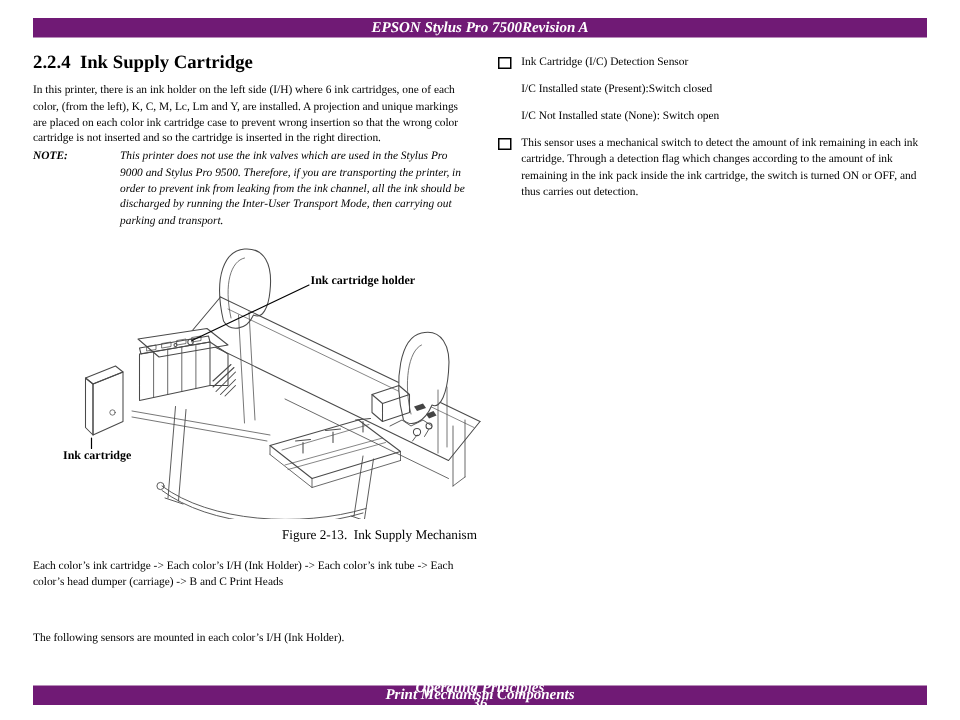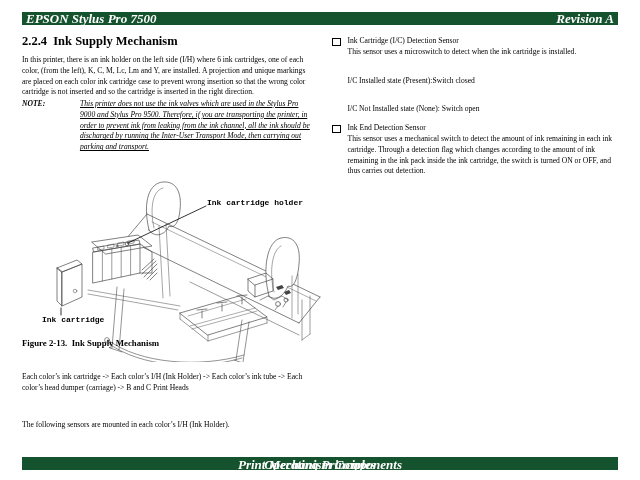--- a/index.html
+++ b/index.html
@@ -1,57 +1,57 @@
 <!DOCTYPE html>
 <html><head>
 <meta charset="utf-8">
 <style>
   html,body{margin:0;padding:0;background:#e8e8e8;}
   .page{position:relative;width:640px;height:480px;background:#ffffff;
         font-family:"Liberation Serif",serif;color:#000;overflow:hidden;}
-  .bar{position:absolute;left:22px;width:596px;height:13px;background:#14532d;color:#fff;
-       display:flex;align-items:center;justify-content:space-between;
-       font-size:13px;font-weight:bold;font-style:italic;
+  .bar{position:absolute;left:22px;width:596px;height:13px;background:#701a75;color:#fff;
+       display:flex;align-items:center;justify-content:center;
+       font-size:10px;font-weight:bold;font-style:italic;
        padding:0 4px;box-sizing:border-box;}
   .bar-header{top:12px;}
   .bar-footer{top:457px;flex-direction:column;}
   .bar .center{position:absolute;left:50%;transform:translateX(-50%);}
   .section-title{position:absolute;left:22px;top:34px;font-size:12.5px;font-weight:bold;white-space:pre-wrap;}
   .body-text{font-size:7.6px;line-height:10.8px;}
   .intro{position:absolute;left:22px;top:55px;width:293px;text-align:left;}
   .note{position:absolute;left:22px;top:99px;width:290px;display:flex;font-style:italic;gap:24px;}
   .note-label{font-weight:bold;width:34px;flex:0 0 34px;}
-  .note-text{flex:1;width:250px;text-decoration:underline;}
-  .figure{position:absolute;left:30px;top:180px;width:300px;height:182px;font-family:Liberation Mono, monospace;}
+  .note-text{flex:1;width:250px;}
+  .figure{position:absolute;left:30px;top:164px;width:300px;height:182px;}
   .figure svg{position:absolute;left:0;top:0;}
   .fig-label{position:absolute;font-size:8px;font-weight:bold;white-space:nowrap;}
   .fig-label-holder{left:177px;top:18px;}
   .fig-label-cart{left:12px;top:135px;}
-  .caption{position:absolute;left:22px;top:338px;width:296px;text-align:left;
-           font-size:8.8px;font-weight:bold;white-space:pre-wrap;}
+  .caption{position:absolute;left:22px;top:351px;width:296px;text-align:right;
+           font-size:8.8px;font-weight:normal;white-space:pre-wrap;}
   .flow-intro{position:absolute;left:22px;top:372px;width:293px;}
   .flow-path{position:absolute;left:22px;top:372px;width:293px;}
   .flow-sensors{position:absolute;left:22px;top:420px;width:293px;}
   .right-col{position:absolute;left:332px;top:36px;width:287px;}
   .sensor-item{display:flex;margin-bottom:8px;}
   .checkbox{flex:0 0 auto;width:6.5px;height:6.5px;border:1px solid #000;margin:1.5px 7px 0 0;}
   .sensor-body{flex:1;}
-  .sensor-state{margin-top:18px;}
+  .sensor-state{margin-top:7px;}
 </style>
 </head>
 <body>
 
 <div class="page">
 
   <div class="bar bar-header">
     <span>EPSON Stylus Pro 7500</span>
     <span>Revision A</span>
   </div>
 
-  <div class="section-title">2.2.4  Ink Supply Mechanism</div>
+  <div class="section-title">2.2.4  Ink Supply Cartridge</div>
 
   <div class="body-text intro">In this printer, there is an ink holder on the left side (I/H) where 6 ink cartridges, one of each color, (from the left), K, C, M, Lc, Lm and Y, are installed. A projection and unique markings are placed on each color ink cartridge case to prevent wrong insertion so that the wrong color cartridge is not inserted and so the cartridge is inserted in the right direction.</div>
 
   <div class="body-text note">
     <span class="note-label">NOTE:</span>
     <span class="note-text">This printer does not use the ink valves which are used in the Stylus Pro 9000 and Stylus Pro 9500. Therefore, if you are transporting the printer, in order to prevent ink from leaking from the ink channel, all the ink should be discharged by running the Inter-User Transport Mode, then carrying out parking and transport.</span>
   </div>
 
   <div class="figure">
     <svg viewBox="0 0 300 182" width="300" height="182" xmlns="http://www.w3.org/2000/svg">
@@ -129,30 +129,28 @@
 
   <div class="body-text flow-path">Each color’s ink cartridge -&gt; Each color’s I/H (Ink Holder) -&gt; Each color’s ink tube -&gt; Each color’s head dumper (carriage) -&gt; B and C Print Heads</div>
   <div class="body-text flow-sensors">The following sensors are mounted in each color’s I/H (Ink Holder).</div>
 
   <div class="right-col body-text">
 
     <div class="sensor-item">
       <div class="checkbox"></div>
       <div class="sensor-body">
         <div>Ink Cartridge (I/C) Detection Sensor</div>
-        <div>This sensor uses a microswitch to detect when the ink cartridge is installed.</div>
         <div class="sensor-state">I/C Installed state (Present):Switch closed</div>
         <div class="sensor-state">I/C Not Installed state (None): Switch open</div>
       </div>
     </div>
 
     <div class="sensor-item">
       <div class="checkbox"></div>
       <div class="sensor-body">
-        <div>Ink End Detection Sensor</div>
         <div>This sensor uses a mechanical switch to detect the amount of ink remaining in each ink cartridge. Through a detection flag which changes according to the amount of ink remaining in the ink pack inside the ink cartridge, the switch is turned ON or OFF, and thus carries out detection.</div>
       </div>
     </div>
 
   </div>
 
   <div class="bar bar-footer">
     <span>Operating Principles</span>
     <span class="center">Print Mechanism Components</span>
     <span>36</span>

